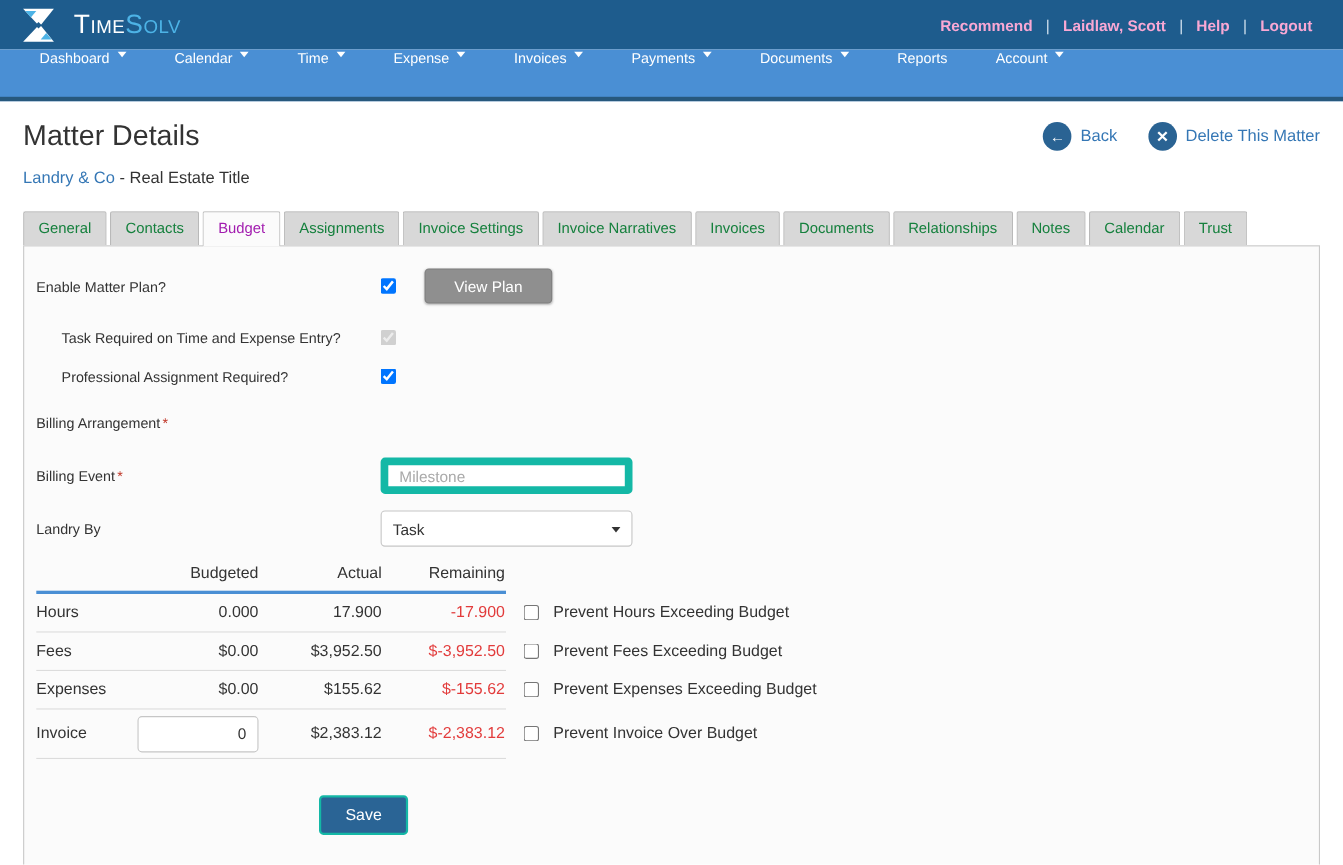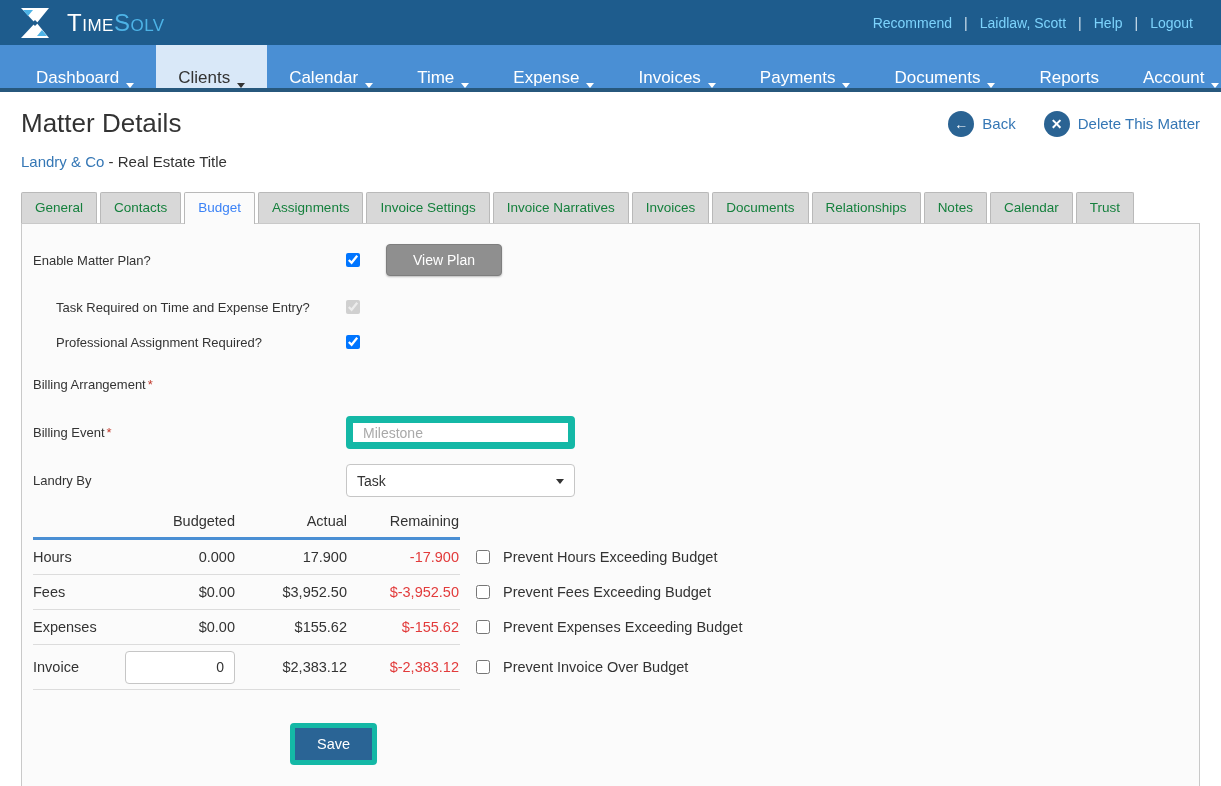--- a/index.html
+++ b/index.html
@@ -6,43 +6,43 @@
   html,body { width:1221px; height:786px; background:#ffffff; font-family:"Liberation Sans",sans-serif; overflow:hidden; }
 
   
   .topbar { height:45px; background:#1e5c8d; display:flex; align-items:center; justify-content:space-between; padding:0 28px 0 20px; }
   .logo { display:flex; align-items:center; gap:17px; cursor:pointer; }
   .logo-text { color:#fff; letter-spacing:.5px; }
   .logo-text .big { font-size:24px; }
   .logo-text .small { font-size:17px; }
   .logo-text .solv { color:#4db3e6; }
   .top-links { display:flex; align-items:center; gap:12px; color:#fff; font-size:14px; }
-  .top-links a { color:#7dd3fc; text-decoration:none; cursor:pointer; }
+  .top-links a { color:#f9a8d4; text-decoration:none; cursor:pointer;font-weight:bold; }
   .top-links .sep { color:#cfe0ee; }
 
   
   .nav { height:47px; background:#4a8fd4; border-bottom:4px solid #27587d; display:flex; align-items:stretch; padding-left:14px; }
-  .nav-item { display:flex; align-items:flex-end; gap:7px; padding:0 22px; color:#fff; font-size:17px; cursor:pointer; }
+  .nav-item { display:flex; align-items:flex-start; gap:7px; padding:0 22px; color:#fff; font-size:13px; cursor:pointer; }
   .nav-item.active { background:#d9e8f8; color:#333; }
   .caret { width:0; height:0; border-left:4px solid transparent; border-right:4px solid transparent; border-top:5px solid currentColor; margin-top:2px; }
 
   
   .page { padding:0 21px; }
   .page-head { display:flex; justify-content:space-between; align-items:center; margin-top:16px; }
   .page-title { font-size:26px; color:#333; font-weight:400; }
   .head-actions { display:flex; align-items:center; gap:28px; }
   .head-action { display:flex; align-items:center; gap:8px; color:#3577b5; font-size:15px; cursor:pointer; }
   .circle-ic { width:26px; height:26px; border-radius:50%; background:#2a6393; color:#fff; display:flex; align-items:center; justify-content:center; font-size:14px; font-weight:bold; }
   .subtitle { margin-top:14px; font-size:15px; color:#333; }
   .subtitle a { color:#3577b5; text-decoration:none; cursor:pointer; }
 
   
   .tabs { display:flex; margin-top:22px; position:relative; z-index:2; }
   .tab { background:#d8d8d8; border:1px solid #b9b9b9; border-bottom:none; color:#15803d; font-size:13.5px; padding:7px 13px 8px; margin-right:3px; border-radius:2px 2px 0 0; cursor:pointer; white-space:nowrap; }
-  .tab.active { background:#fbfbfb; color:#3b82f6; position:relative; padding-bottom:9px; margin-bottom:-1px; }
+  .tab.active { background:#fbfbfb; color:#a21caf; position:relative; padding-bottom:9px; margin-bottom:-1px; }
 
   
   .panel { border:1px solid #c9c9c9; background:#fbfbfb; min-height:566px; padding:20px 11px 0 11px; position:relative; z-index:1; }
 
   .form-row { display:flex; align-items:center; }
   .form-label { width:313px; font-size:13px; color:#333; }
   .form-label.indent { padding-left:23px; }
   .req { color:#c0392b; margin-left:2px; }
   input[type=checkbox] { width:14px; height:14px; cursor:pointer; }
 
@@ -58,21 +58,21 @@
   .btable-head { display:flex; font-size:14.5px; color:#333; padding-bottom:8px; border-bottom:3px solid #4a8fd4; }
   .col-label { width:90px; }
   .col-num { width:112px; text-align:right; }
   .btable-row { display:flex; align-items:center; height:35px; border-bottom:1px solid #dcdcdc; font-size:14.5px; color:#333; position:relative; }
   .btable-row.tall { height:45px; }
   .neg { color:#e23b3b; }
   .row-extra { position:absolute; left:443px; top:50%; transform:translateY(-50%); display:flex; align-items:center; gap:13px; width:420px; white-space:nowrap; }
   .row-extra label { font-size:14.5px; color:#333; cursor:pointer; }
   .invoice-input { width:110px; height:33px; border:1px solid #c6c6c6; border-radius:4px; background:#fff; text-align:right; padding:0 10px; font-size:14px; color:#333; font-family:"Liberation Sans",sans-serif; }
 
-  .btn-save { background:#2a6495; color:#fff; border:5px solid #14b8a6; border-radius:4px; font-size:14.5px; padding:8px 22px; margin:33px 0 0 257px; cursor:pointer; font-family:"Liberation Sans",sans-serif; }
+  .btn-save { background:#2a6495; color:#fff; border:2px solid #14b8a6; border-radius:4px; font-size:14.5px; padding:8px 22px; margin:33px 0 0 257px; cursor:pointer; font-family:"Liberation Sans",sans-serif; }
 </style>
 </head>
 <body>
 
 <div class="topbar">
   <div class="logo">
     <span style="display:flex;">
       <svg width="30" height="32" viewBox="0 0 30 32">
         <polygon points="1,1 29,1 16,17" fill="#ffffff"></polygon>
         <polygon points="1,31 29,31 16,15" fill="#ffffff"></polygon>
@@ -94,24 +94,20 @@
     <span class="sep">|</span>
     <a>Logout</a>
   </div>
 </div>
 
 <div class="nav">
   <div class="nav-item">
       <span>Dashboard</span>
       <span class="caret"></span>
     </div>
-  <div class="nav-item active">
-      <span>Clients</span>
-      <span class="caret"></span>
-    </div>
   <div class="nav-item">
       <span>Calendar</span>
       <span class="caret"></span>
     </div>
   <div class="nav-item">
       <span>Time</span>
       <span class="caret"></span>
     </div>
   <div class="nav-item">
       <span>Expense</span>

